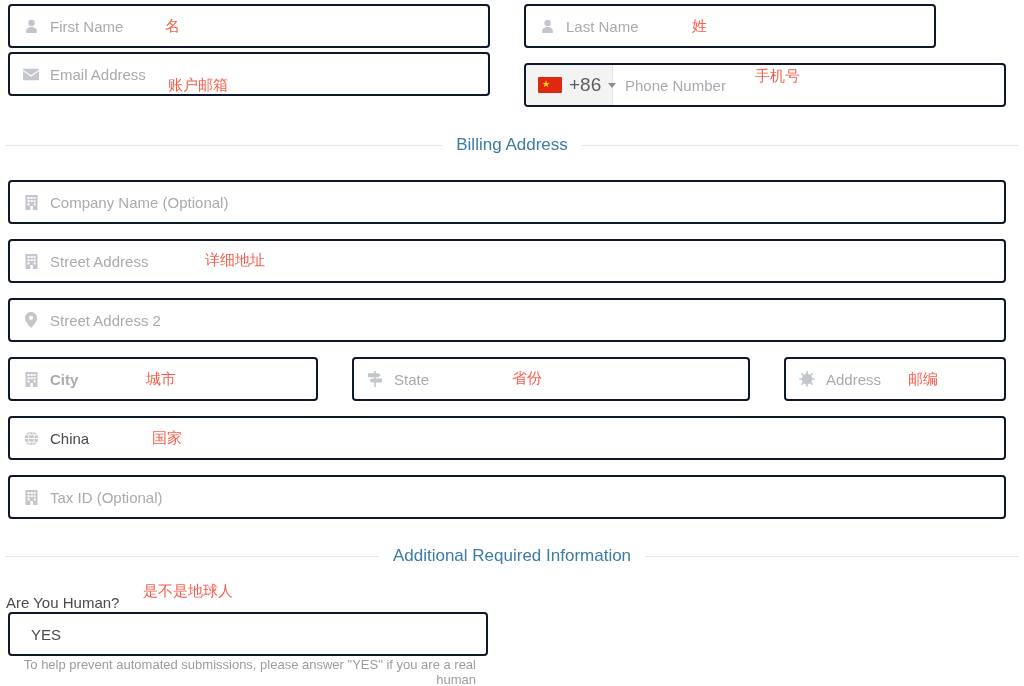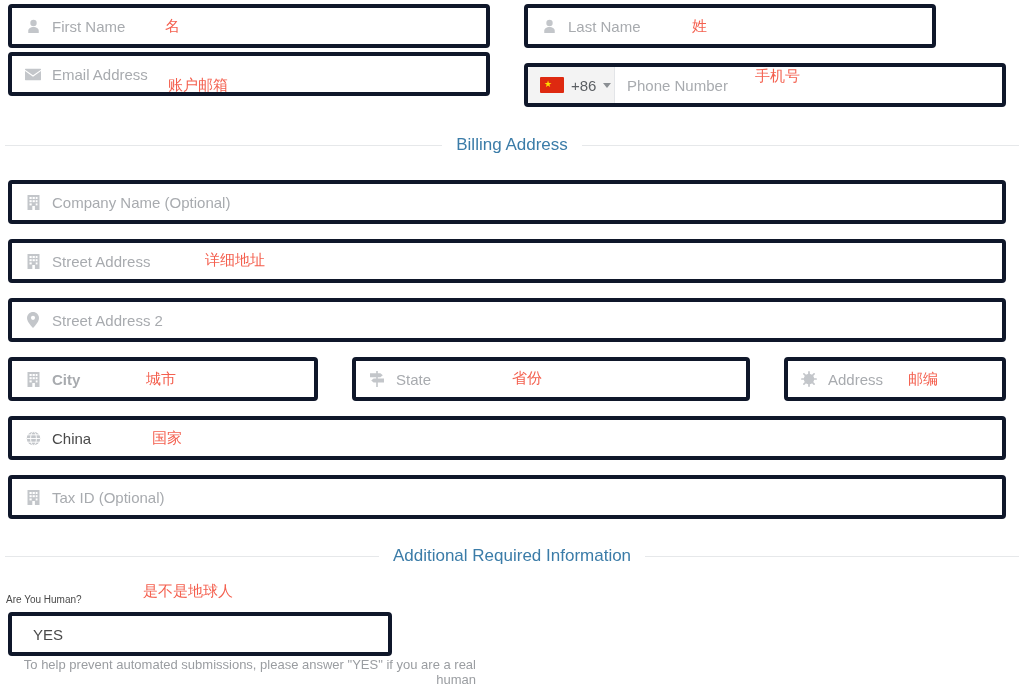--- a/index.html
+++ b/index.html
@@ -20,21 +20,21 @@
     position: relative;
     width: 1024px;
     height: 686px;
     box-sizing: border-box;
   }
 
   
   .field {
     position: absolute;
     box-sizing: border-box;
-    border: 4px solid #0f172a;
+    border: 2px solid #0f172a;
     border-radius: 4px;
     background: #ffffff;
     display: flex;
     align-items: center;
     padding: 0 12px;
     height: 44px;
   }
   .field .ico {
     flex: 0 0 auto;
     width: 18px;
@@ -115,42 +115,42 @@
   .flag .star {
     position: absolute;
     left: 4px;
     top: 3px;
     color: #ffde00;
     font-size: 9px;
     line-height: 9px;
   }
   .phone-prefix .code {
     color: #5b5f63;
-    font-size: 15px;
+    font-size: 19px;
   }
   .caret {
     width: 0; height: 0;
     border-left: 4px solid transparent;
     border-right: 4px solid transparent;
     border-top: 5px solid #8b8f93;
     flex: 0 0 auto;
   }
   .phone-input {
     position: absolute;
     left: 99px;
     top: 0; bottom: 0;
     display: flex;
     align-items: center;
   }
 
   
   .lbl {
     position: absolute;
     color: #4a4a4a;
-    font-size: 10px;
+    font-size: 15px;
     white-space: nowrap;
   }
   .help {
     position: absolute;
     color: #9a9da1;
     font-size: 13px;
     line-height: 15px;
     width: 470px;
     text-align: right;
   }
@@ -357,19 +357,19 @@
 
   <div class="divider" style="top:546px; left:5px;">
     <span class="ln"></span>
     <span class="txt">Additional Required Information</span>
     <span class="ln"></span>
   </div>
 
   <span class="lbl" style="left:6px; top:594px;">Are You Human?</span>
   <span class="anno" style="left:143px; top:583px;">是不是地球人</span>
 
-  <div class="field" style="left:8px; top:612px; width:384px;">
+  <div class="field" style="left:8px; top:612px; width:480px;">
     <span class="val" style="margin-left:9px;">YES</span>
   </div>
 
   <span class="help" style="left:6px; top:657px;">To help prevent automated submissions, please answer "YES" if you are a real human</span>
 
 </div>
 
 </body></html>

